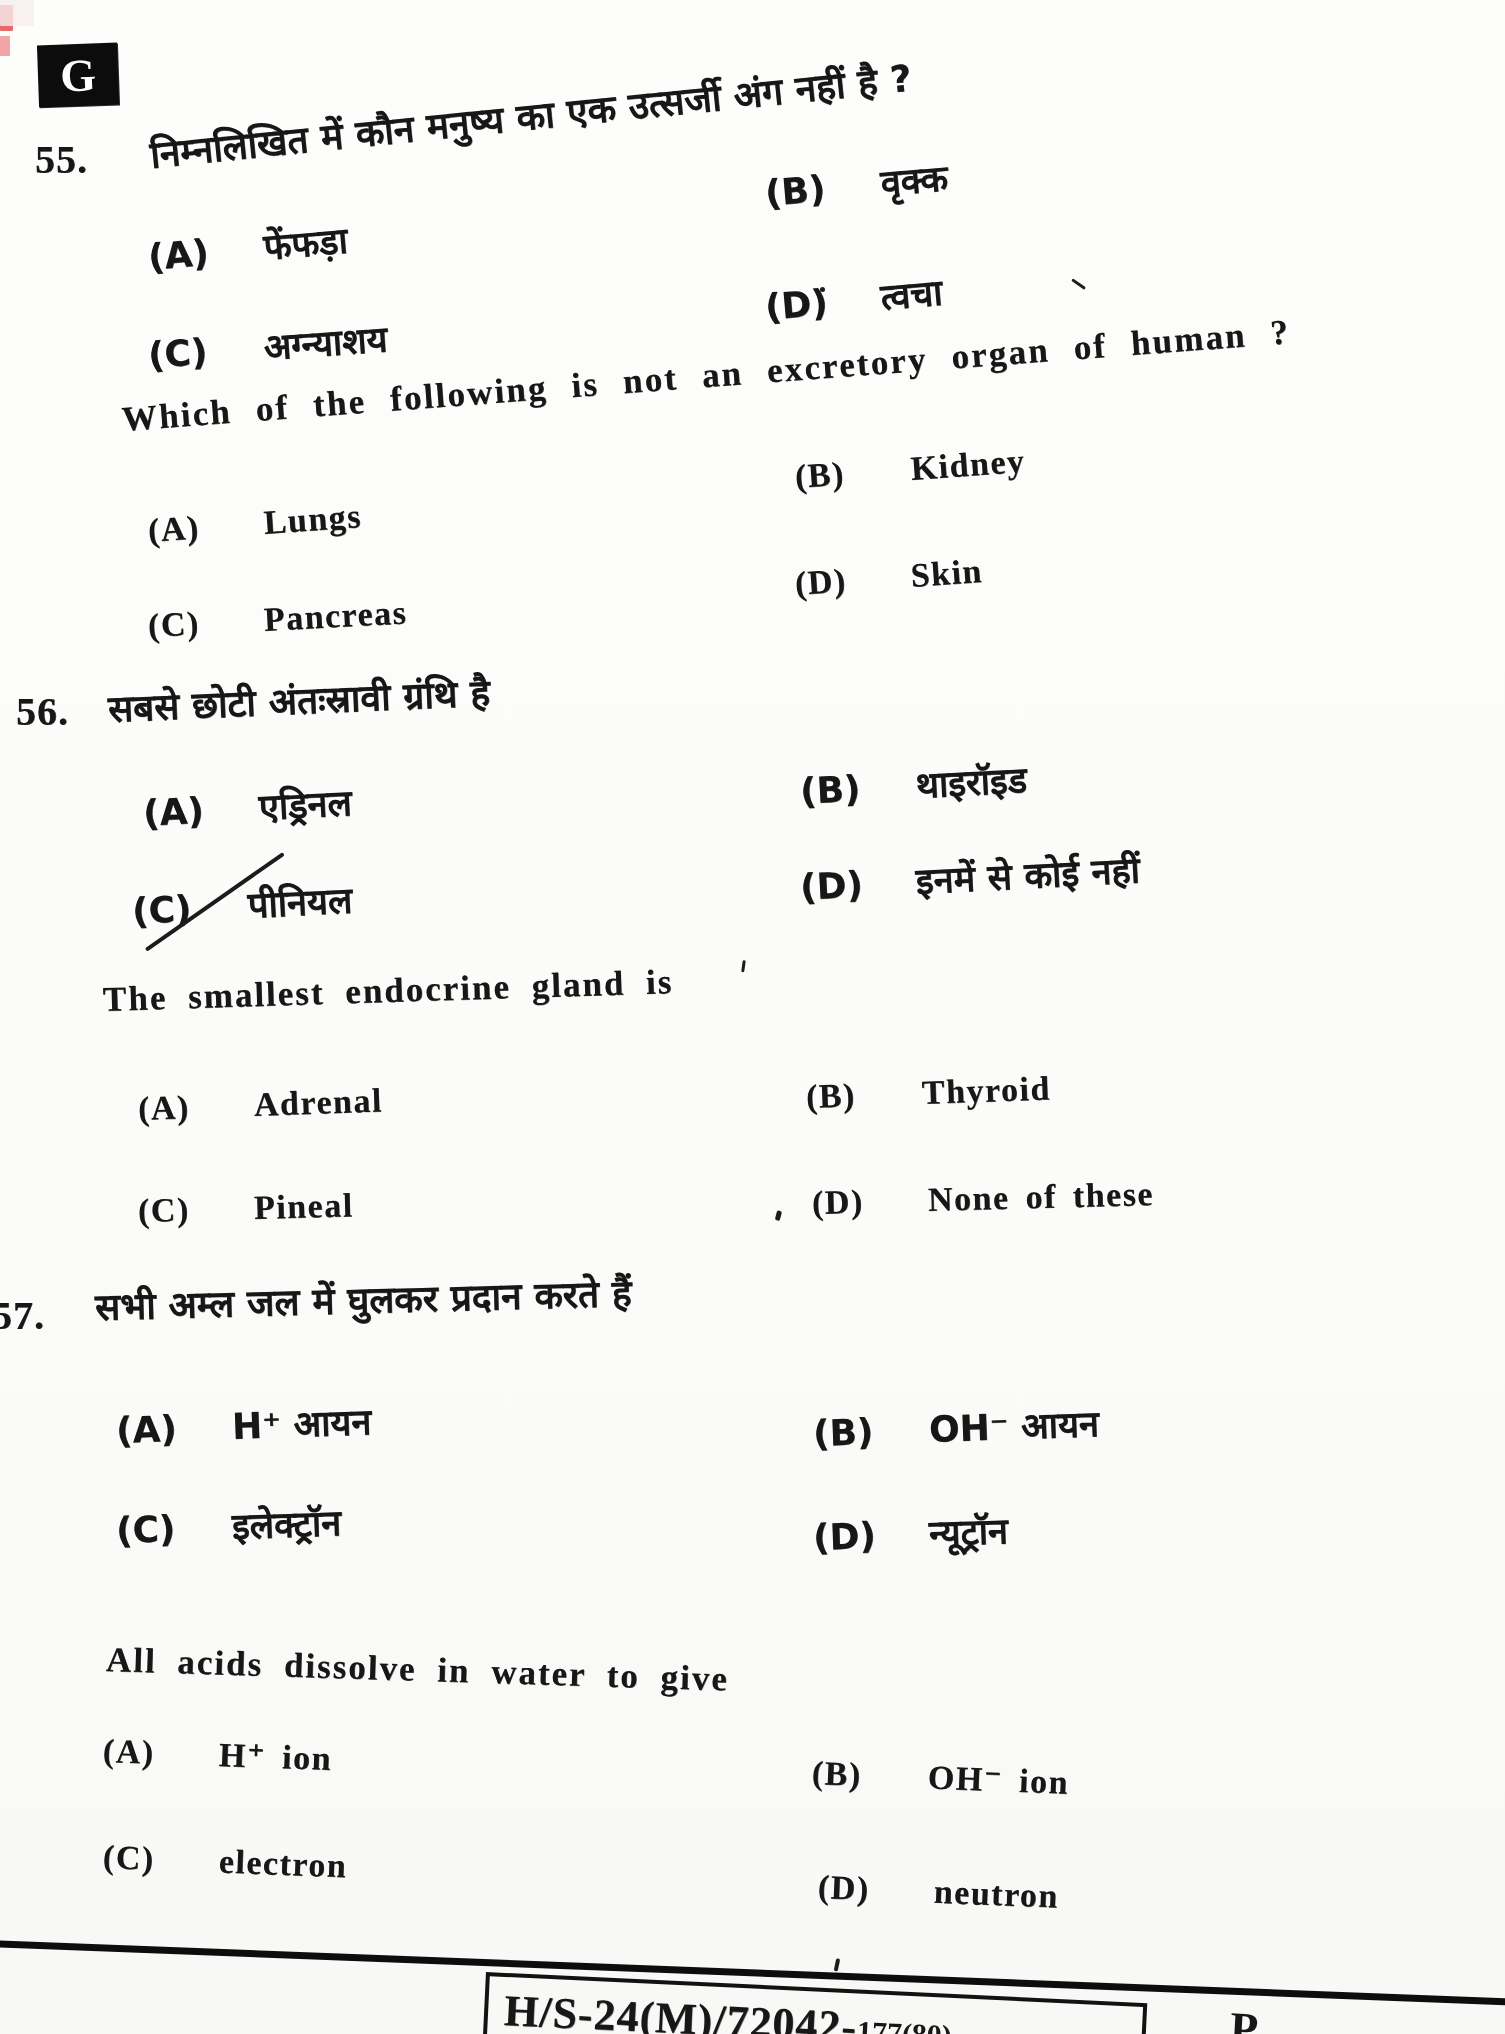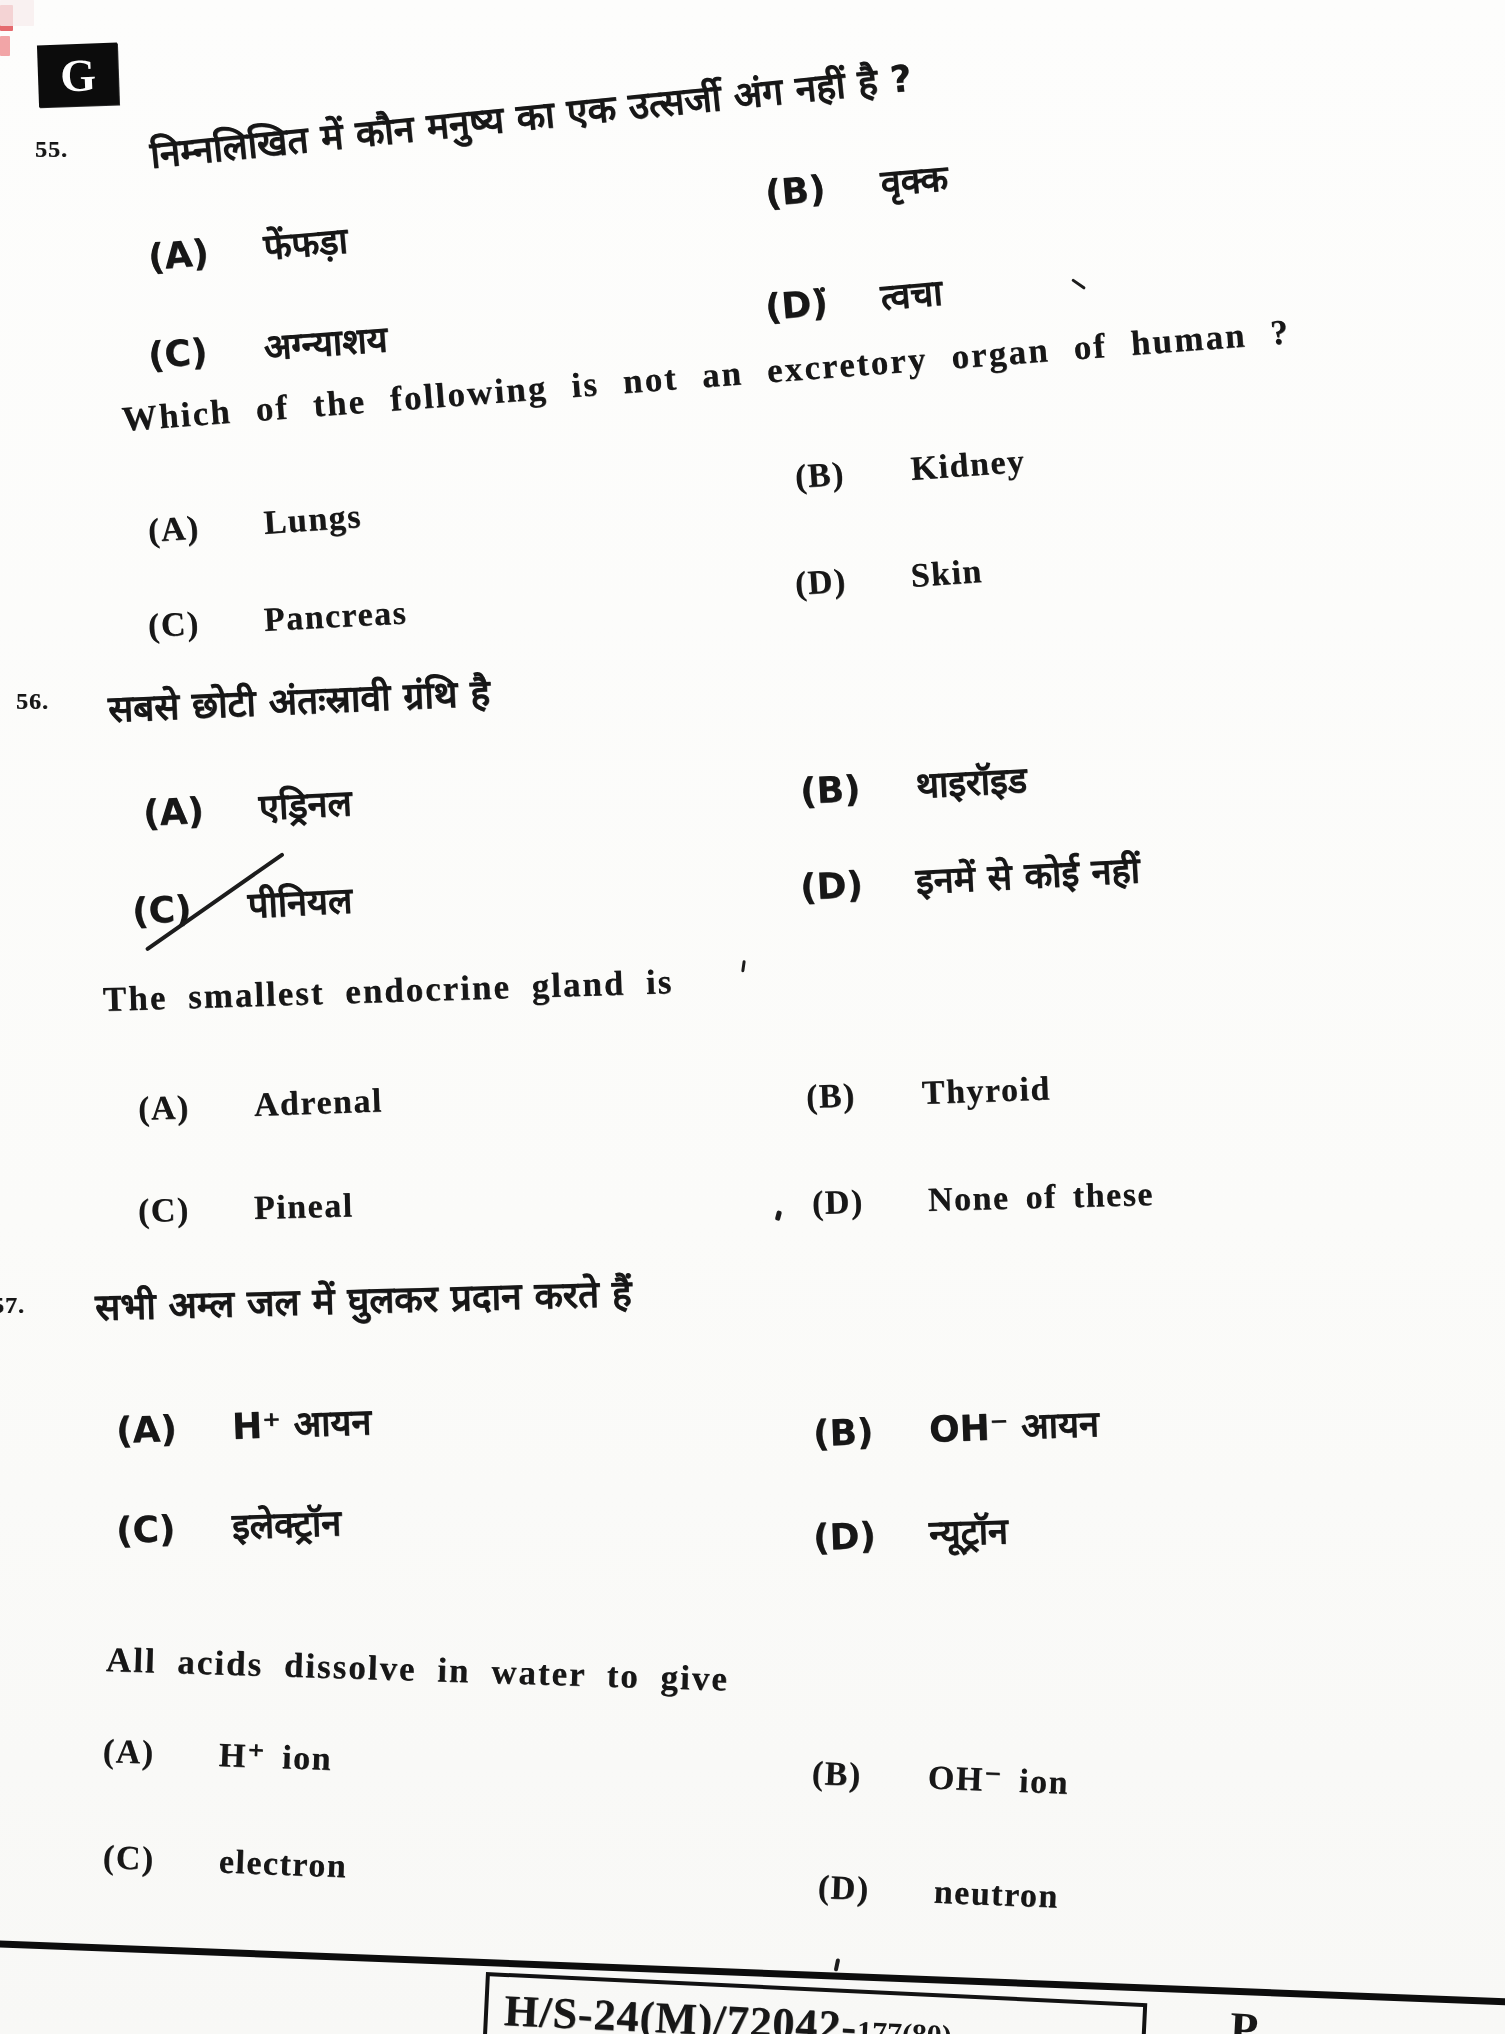--- a/index.html
+++ b/index.html
@@ -16,21 +16,21 @@
     position:absolute;
     white-space:nowrap;
     font-weight:700;
     transform-origin:left center;
     text-shadow:0.4px 0.4px 0.6px rgba(10,10,10,0.55);
   }
   .en{font-size:34px;letter-spacing:1.5px;word-spacing:6px;}
   .en-q{font-size:35px;letter-spacing:2.2px;word-spacing:13px;}
   .hi{font-size:36px;font-family:"DejaVu Sans","Liberation Sans",sans-serif;font-weight:700;}
   .hi-q{font-size:37px;}
-  .qnum{font-size:24px;letter-spacing:1px;}
+  .qnum{font-size:40px;letter-spacing:1px;}
   .lab{display:inline-block;min-width:116px;}
   .badge{
     position:absolute;left:38px;top:44px;width:80px;height:62px;
     background:#0c0c0c;transform:rotate(-2deg);
     display:flex;align-items:center;justify-content:center;
     box-shadow:1px 1px 0 #2a2a2a;
   }
   .badge span{color:#fdfdfd;font-size:46px;font-weight:700;font-family:"Liberation Serif",serif;}
   .mark{position:absolute;background:#1c1c1c;transform-origin:left center;border-radius:2px;}
   .redmark{position:absolute;border-radius:1px;}

